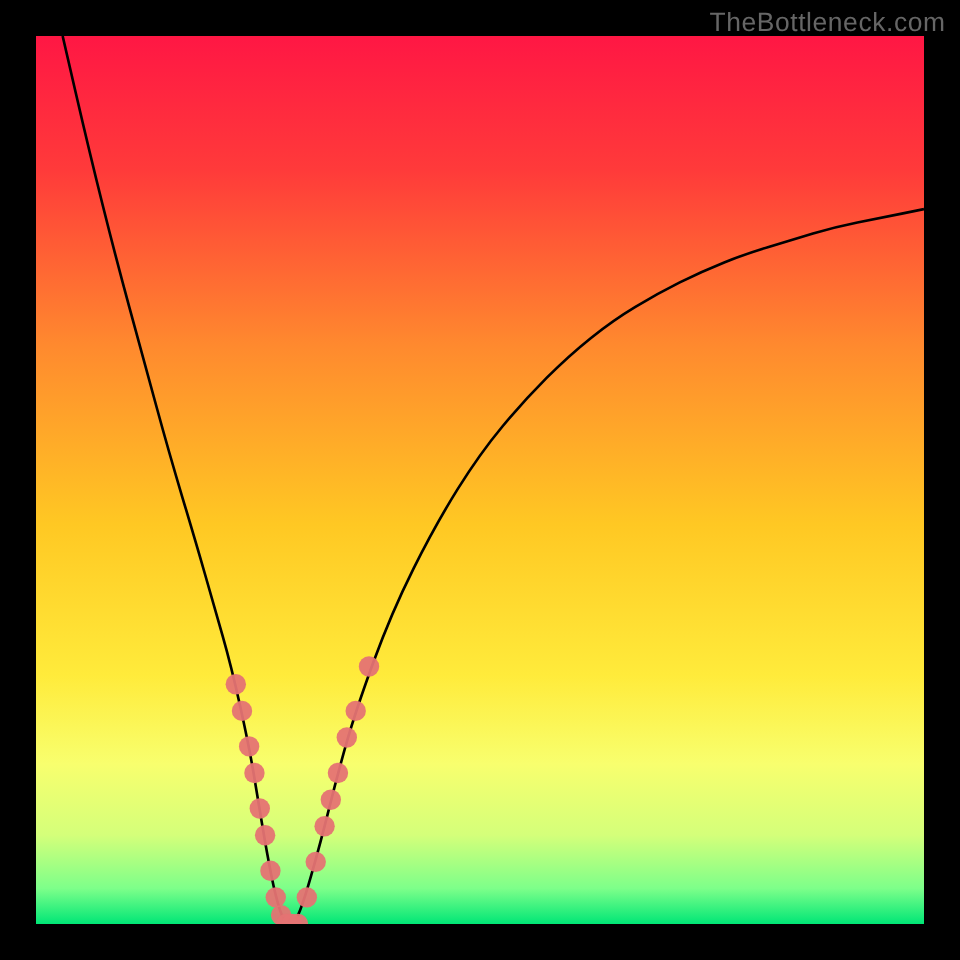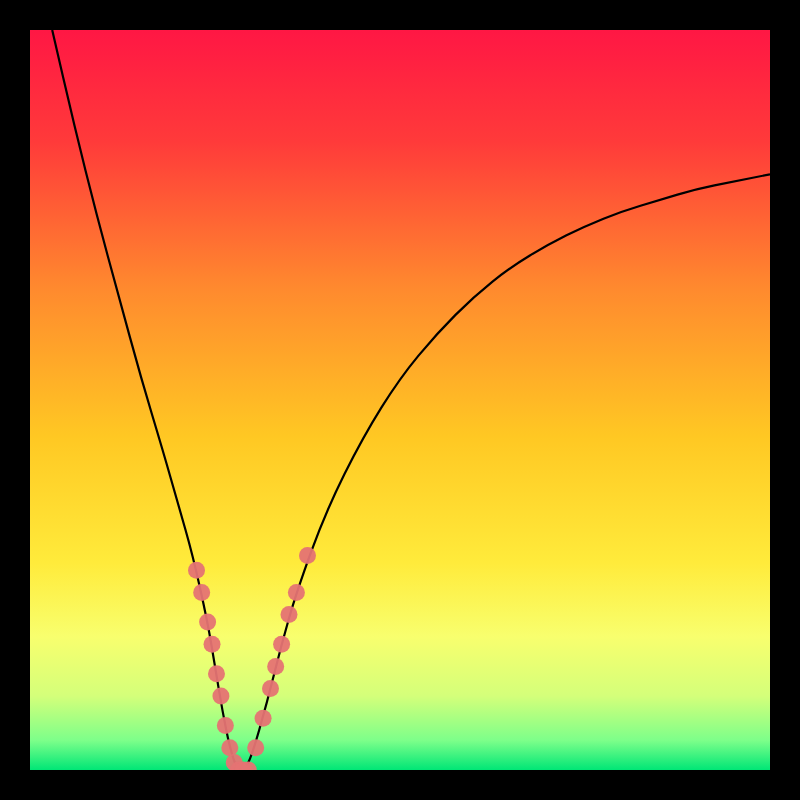--- a/index.html
+++ b/index.html
@@ -31,20 +31,21 @@
     .plot-svg {
       width: 100%;
       height: 100%;
       display: block;
     }
   </style>
 </head>
 <body>
 
 <div class="container">
+  <div class="watermark">TheBottleneck.com</div>
   <div class="plot-area">
     <svg class="plot-svg" viewBox="0 0 740 740">
       <defs>
         <linearGradient id="bg-gradient" x1="0%" y1="0%" x2="0%" y2="100%">
 
         <stop offset="0%" stop-color="#ff1744"></stop>
             <stop offset="15%" stop-color="#ff3a3a"></stop>
             <stop offset="35%" stop-color="#ff8a2e"></stop>
             <stop offset="55%" stop-color="#ffc823"></stop>
             <stop offset="72%" stop-color="#ffeb3b"></stop>

